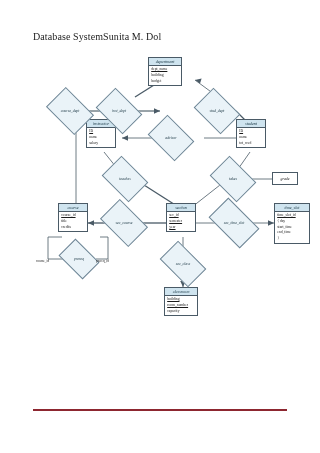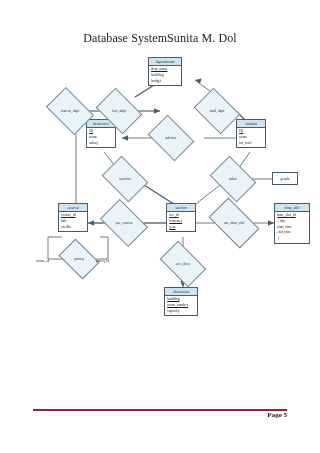--- a/index.html
+++ b/index.html
@@ -13,22 +13,22 @@
   }
   .page{
     position:absolute;inset:0;
     background:#fff;
   }
 
   
   .header{
     position:absolute;
     left:33px;top:31px;width:254px;
-    display:flex;justify-content:center;align-items:baseline;
-    font-size:12px;color:#1d1d1d;
+    display:flex;justify-content:flex-start;align-items:baseline;
+    font-size:10px;color:#1d1d1d;
     letter-spacing:.1px;
   }
   .footer-rule{
     position:absolute;left:33px;top:409px;width:254px;height:1.6px;
     background:#8d2730;
   }
   .footer{
     position:absolute;left:33px;top:411px;width:254px;
     text-align:right;font-size:7px;color:#1d1d1d;font-weight:bold;
   }
@@ -297,17 +297,14 @@
     <div class="attrbox" style="left:232px;top:117px;width:26px;height:13px;">
       <span>grade</span>
     </div>
 
     <div class="rolelabel" style="left:-4px;top:204px;">course_id</div>
     <div class="rolelabel" style="left:56px;top:204px;">prereq_id</div>
 
   </div>
 
   <div class="footer-rule"></div>
-  <div class="footer">
-    <span>Page 5</span>
-  </div>
 
 </div>
 
 </body></html>

